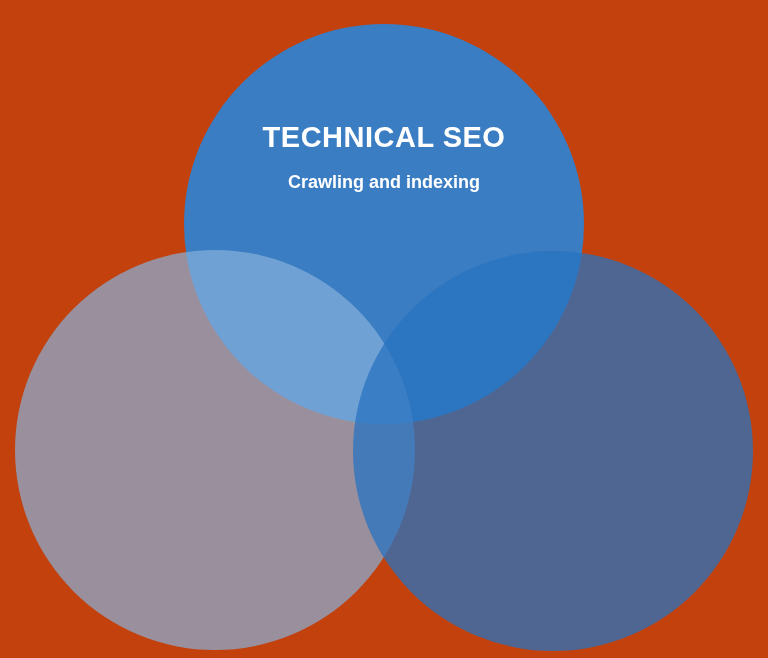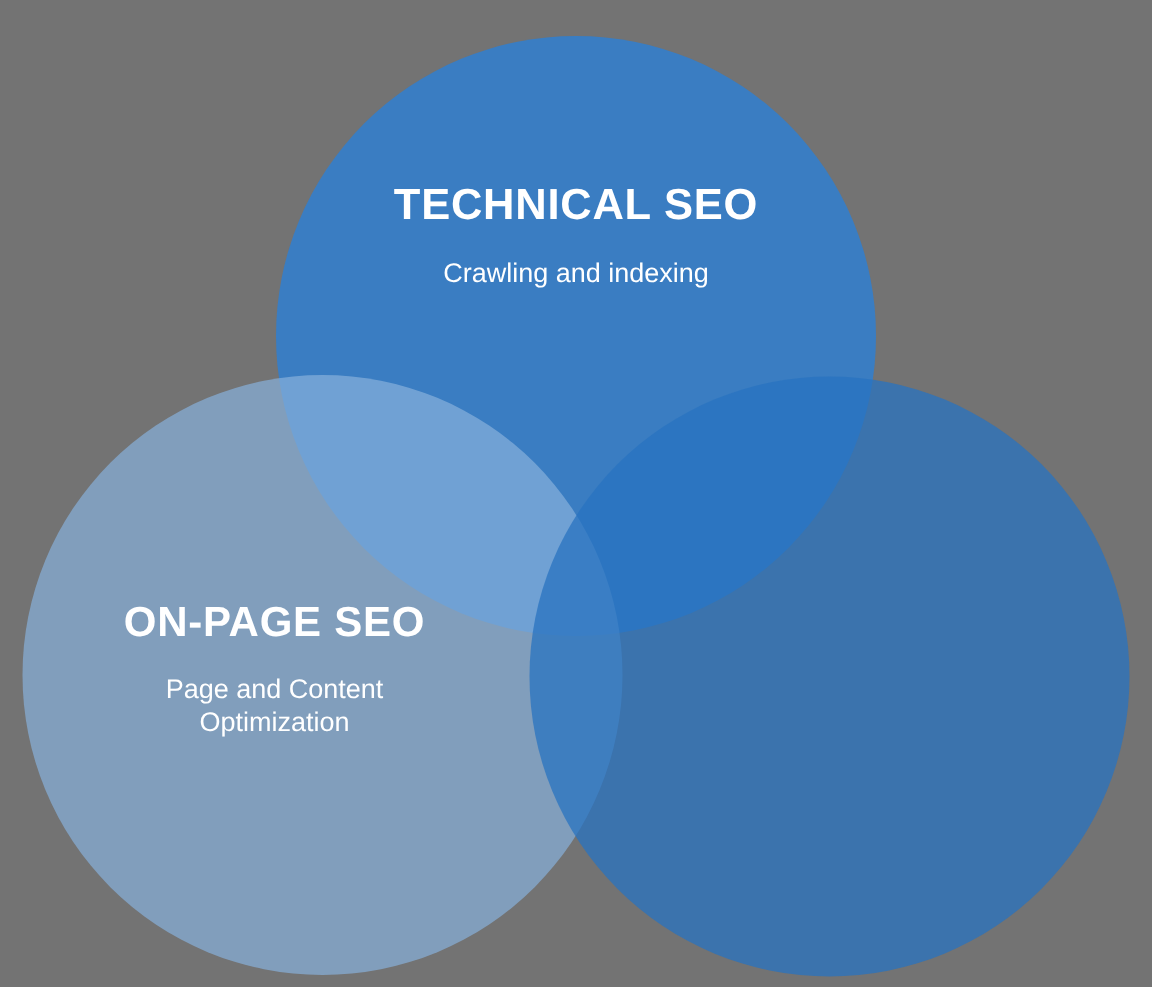--- a/index.html
+++ b/index.html
@@ -6,21 +6,21 @@
     margin: 0;
     padding: 0;
     background: #ffffff;
     font-family: "Liberation Sans", "DejaVu Sans", sans-serif;
   }
 
   .venn-canvas {
     position: relative;
     width: 768px;
     height: 658px;
-    background: #737373;
+    background: #c2410c;
     overflow: hidden;
   }
 
   .circle {
     position: absolute;
     width: 400px;
     height: 400px;
     border-radius: 50%;
   }
 
@@ -54,21 +54,21 @@
   .label-title {
     font-weight: 700;
     font-size: 29px;
     letter-spacing: 0.5px;
     line-height: 1.2;
     color: #ffffff;
   }
 
   .label-subtitle {
     margin-top: 16px;
-    font-weight: 400;
+    font-weight: 700;
     font-size: 18px;
     line-height: 1.25;
     color: #ffffff;
     white-space: pre-line;
   }
 
   .label-technical {
     left: 184px;
     top: 120px;
     width: 400px;
@@ -95,22 +95,17 @@
 
   <div class="circle circle-technical"></div>
   <div class="circle circle-onpage"></div>
   <div class="circle circle-offpage"></div>
 
   <div class="label-block label-technical">
     <div class="label-title">TECHNICAL SEO</div>
     <div class="label-subtitle">Crawling and indexing</div>
   </div>
 
-  <div class="label-block label-onpage">
-    <div class="label-title">ON-PAGE SEO</div>
-    <div class="label-subtitle">Page and Content
-Optimization</div>
-  </div>
 
   <div class="label-block label-offpage">
   </div>
 
 </div>
 
 </body></html>

